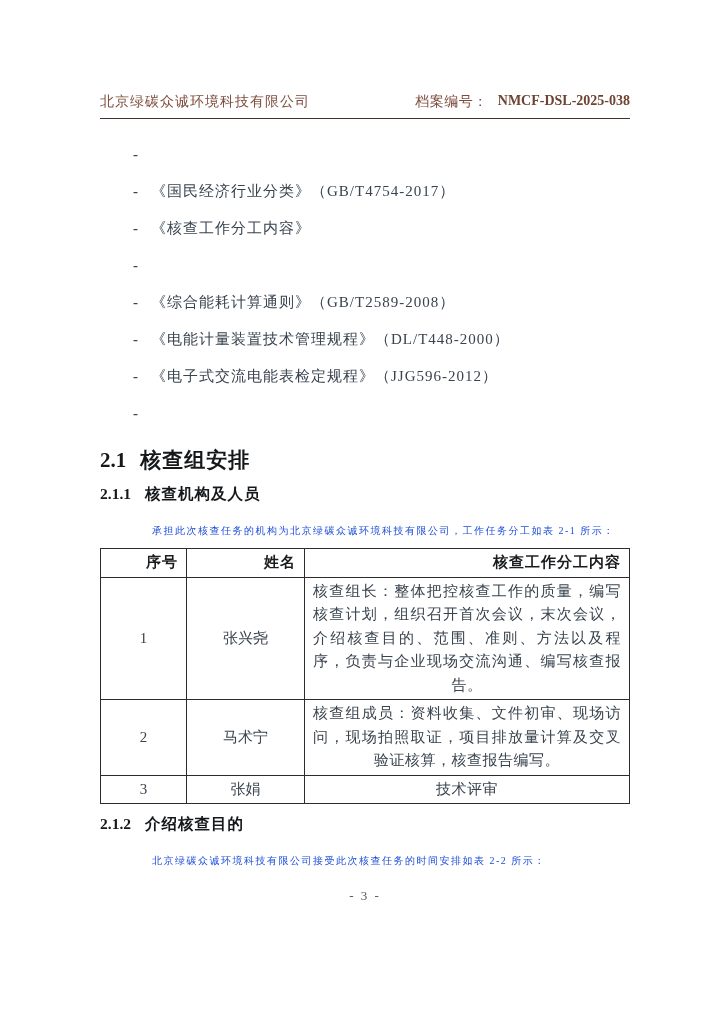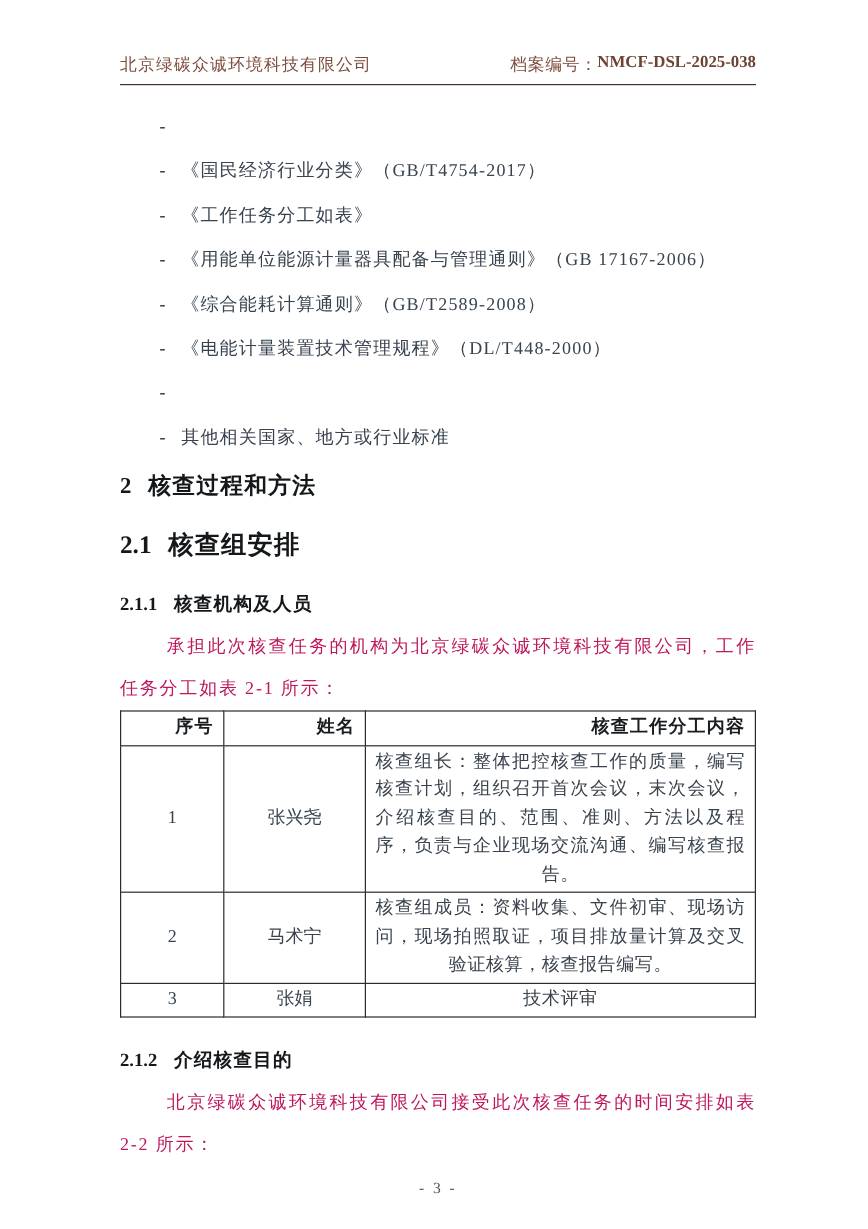--- a/index.html
+++ b/index.html
@@ -20,21 +20,21 @@
   .doc-header {
     display: flex;
     justify-content: space-between;
     align-items: flex-end;
     padding-bottom: 7px;
     border-bottom: 1.5px solid #43322b;
     color: #7d4c3c;
     font-size: 14px;
     letter-spacing: 1px;
   }
-  .doc-header .archive { display: flex; letter-spacing: 0.5px; }
+  .doc-header .archive { display: flex; gap: 10px; letter-spacing: 0.5px; margin-top: 48px; }
   .doc-header .archive-no { font-weight: bold; color: #6e4334; letter-spacing: 0; }
   
   .ref-list { list-style: none; margin-top: 24px; }
   .ref-list li {
     display: flex;
     font-size: 15px;
     line-height: 22px;
     margin-bottom: 15px;
     color: #38434f;
     letter-spacing: 1px;
@@ -46,31 +46,32 @@
     font-weight: bold;
   }
   
   .h-l1, .h-l2, .h-l3 {
     font-weight: bold;
     color: #15181b;
     letter-spacing: 1px;
   }
   .h-l1 { font-size: 19px; margin-top: 16px; }
   .h-l2 { font-size: 21px; margin-top: 22px; }
-  .h-l3 { font-size: 15.5px; margin-top: 25px; }
+  .h-l3 { font-size: 15.5px; margin-top: 10px; }
   .h-num { margin-right: 14px; letter-spacing: 0; }
   
   .para {
-    font-size: 15px;
+    font-size: 10px;
     line-height: 35px;
     text-indent: 2.6em;
     margin-top: 8px;
-    color: #be185d;
+    color: #1d4ed8;
     letter-spacing: 1.5px;
     text-align: justify;
+    margin-left: 26px;
   }
   
   .tbl-caption {
     text-align: center;
     font-weight: bold;
     font-size: 15px;
     color: #15181b;
     margin-top: 8px;
     margin-bottom: 6px;
     letter-spacing: 1px;
@@ -127,46 +128,42 @@
   <ul class="ref-list">
     <li>
         <span class="dash">-</span>
       </li>
     <li>
         <span class="dash">-</span>
         <span>《国民经济行业分类》（GB/T4754-2017）</span>
       </li>
     <li>
         <span class="dash">-</span>
-        <span>《工作任务分工如表》</span>
-      </li>
-    <li>
-        <span class="dash">-</span>
-        <span>《用能单位能源计量器具配备与管理通则》（GB 17167-2006）</span>
+        <span>《核查工作分工内容》</span>
+      </li>
+    <li>
+        <span class="dash">-</span>
       </li>
     <li>
         <span class="dash">-</span>
         <span>《综合能耗计算通则》（GB/T2589-2008）</span>
       </li>
     <li>
         <span class="dash">-</span>
         <span>《电能计量装置技术管理规程》（DL/T448-2000）</span>
       </li>
     <li>
         <span class="dash">-</span>
-      </li>
-    <li>
-        <span class="dash">-</span>
-        <span>其他相关国家、地方或行业标准</span>
+        <span>《电子式交流电能表检定规程》（JJG596-2012）</span>
+      </li>
+    <li>
+        <span class="dash">-</span>
       </li>
   </ul>
 
-  <div class="h-l1">
-    <span class="h-num">2</span><span>核查过程和方法</span>
-  </div>
 
   <div class="h-l2">
     <span class="h-num">2.1</span><span>核查组安排</span>
   </div>
 
   <div class="h-l3">
     <span class="h-num">2.1.1</span><span>核查机构及人员</span>
   </div>
 
   <p class="para">承担此次核查任务的机构为北京绿碳众诚环境科技有限公司，工作任务分工如表 2-1 所示：</p>

